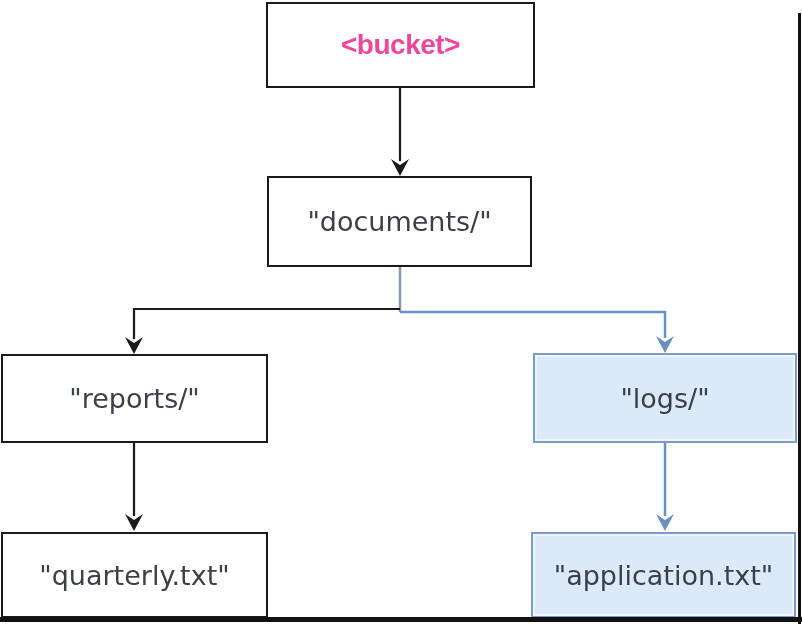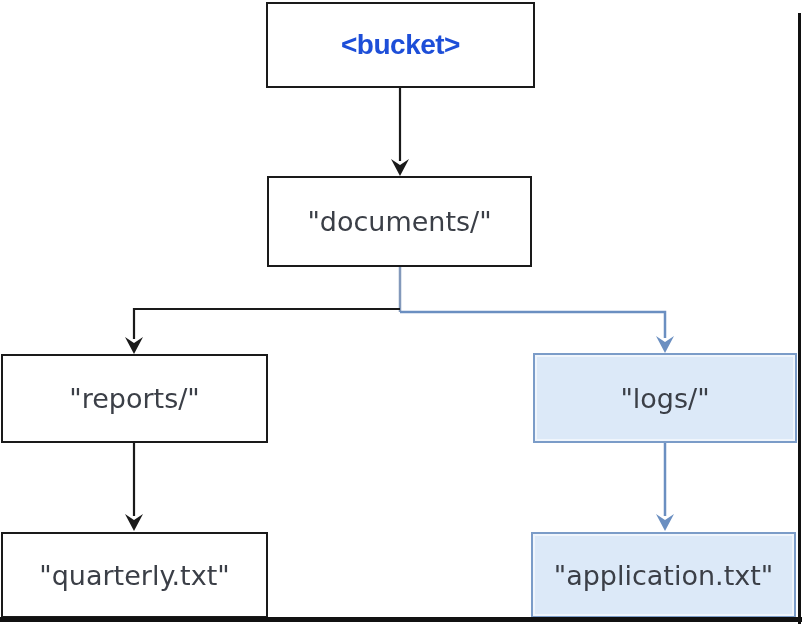--- a/index.html
+++ b/index.html
@@ -31,21 +31,21 @@
     background: #ffffff;
     border: 2.5px solid #1a1a1a;
     color: #3b3f47;
     font-size: 27px;
     white-space: nowrap;
   }
   .node-bucket {
     left: 266px; top: 2px; width: 269px; height: 86px;
     font-family: "Liberation Sans", sans-serif;
     font-weight: 700;
-    color: #1d4ed8;
+    color: #ec4899;
     font-size: 28px;
     letter-spacing: -0.5px;
   }
   .node-documents { left: 267px; top: 176px; width: 265px; height: 91px; }
   .node-reports   { left: 1px;   top: 354px; width: 267px; height: 89px; }
   .node-logs      {
     left: 533px; top: 353px; width: 264px; height: 90px;
     background: #dce9f8;
     border-color: #7b9cc8;
     box-shadow: inset 0 0 0 2px rgba(255,255,255,0.55);

